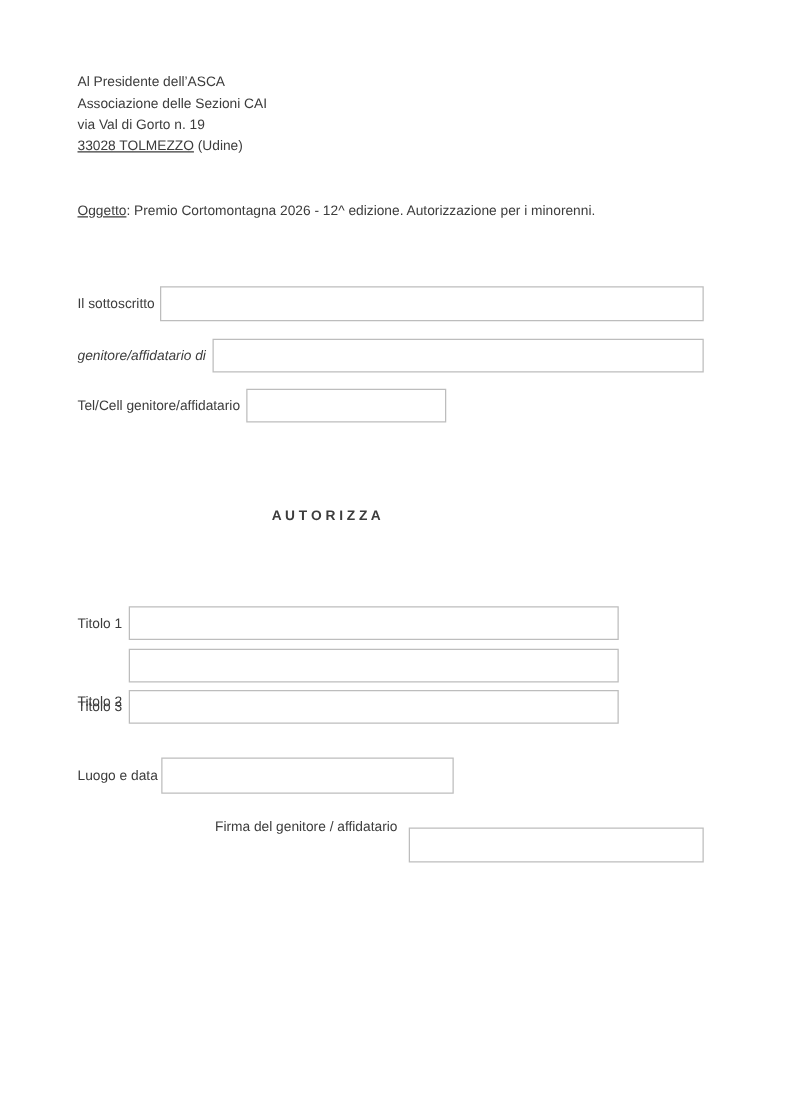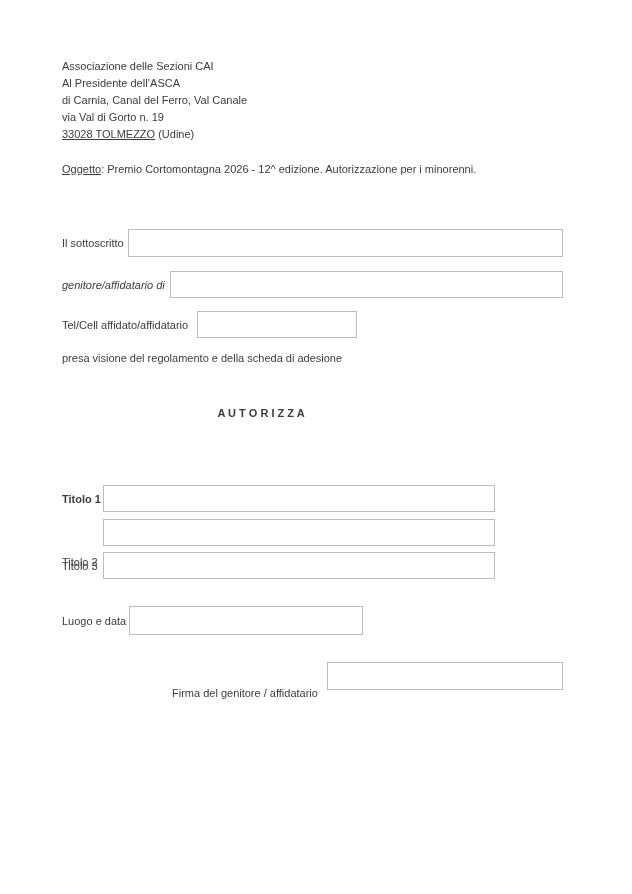--- a/index.html
+++ b/index.html
@@ -44,53 +44,51 @@
     padding-left: 10px;
   }
   .para .line { line-height: 18px; }
 </style>
 </head>
 <body>
 
 <div class="page">
 
   <div class="abs" style="left:62px; top:58px;">
+    <div class="line">Al Presidente dell’ASCA</div>
     <div class="line">Associazione delle Sezioni CAI</div>
-    <div class="line">Al Presidente dell’ASCA</div>
-    <div class="line">di Carnia, Canal del Ferro, Val Canale</div>
     <div class="line">via Val di Gorto n. 19</div>
     <div class="line"><span class="u">33028 TOLMEZZO</span><span> (Udine)</span></div>
   </div>
 
   <div class="abs line" style="left:62px; top:161px;">
     <span class="u">Oggetto</span><span>: Premio Cortomontagna 2026 - 12^ edizione. Autorizzazione per i minorenni.</span>
   </div>
 
   <div class="vlabel" style="left:62px; top:229px; height:28px;">Il sottoscritto</div>
   <input type="text" class="field" style="left: 128px; top: 229px; width: 435px; height: 28px;" value="">
 
   <div class="vlabel" style="left:62px; top:271px; height:27px;font-style:italic;">genitore/affidatario di</div>
   <input type="text" class="field" style="left: 170px; top: 271px; width: 393px; height: 27px;" value="">
 
-  <div class="vlabel" style="left:62px; top:311px; height:27px;">Tel/Cell affidato/affidatario</div>
+  <div class="vlabel" style="left:62px; top:311px; height:27px;">Tel/Cell genitore/affidatario</div>
   <input type="text" class="field" style="left: 197px; top: 311px; width: 160px; height: 27px;" value="">
 
-  <div class="abs line" style="left:62px; top:350px;">presa visione del regolamento e della scheda di adesione</div>
 
   <div class="heading" style="top:405px;">A U T O R I Z Z A</div>
 
 
-  <div class="vlabel" style="left:62px; top:485px; height:27px;font-weight:bold;">Titolo 1</div>
+  <div class="vlabel" style="left:62px; top:485px; height:27px;">Titolo 1</div>
   <input type="text" class="field" style="left: 103px; top: 485px; width: 392px; height: 27px;" value="">
 
   <div class="vlabel" style="left:62px; top:548px; height:27px;">Titolo 2</div>
   <input type="text" class="field" style="left: 103px; top: 519px; width: 392px; height: 27px;" value="">
 
   <div class="vlabel" style="left:62px; top:552px; height:27px;">Titolo 3</div>
   <input type="text" class="field" style="left: 103px; top: 552px; width: 392px; height: 27px;" value="">
 
   <div class="vlabel" style="left:62px; top:606px; height:29px;">Luogo e data</div>
   <input type="text" class="field" style="left: 129px; top: 606px; width: 234px; height: 29px;" value="">
 
-  <div class="vlabel" style="left:172px; top:679px; height:28px;">Firma del genitore / affidatario</div>
+  <div class="vlabel" style="left:172px; top:648px; height:28px;">Firma del genitore / affidatario</div>
   <input type="text" class="field" style="left: 327px; top: 662px; width: 236px; height: 28px;" value="">
 
 </div>
 
 </body></html>

